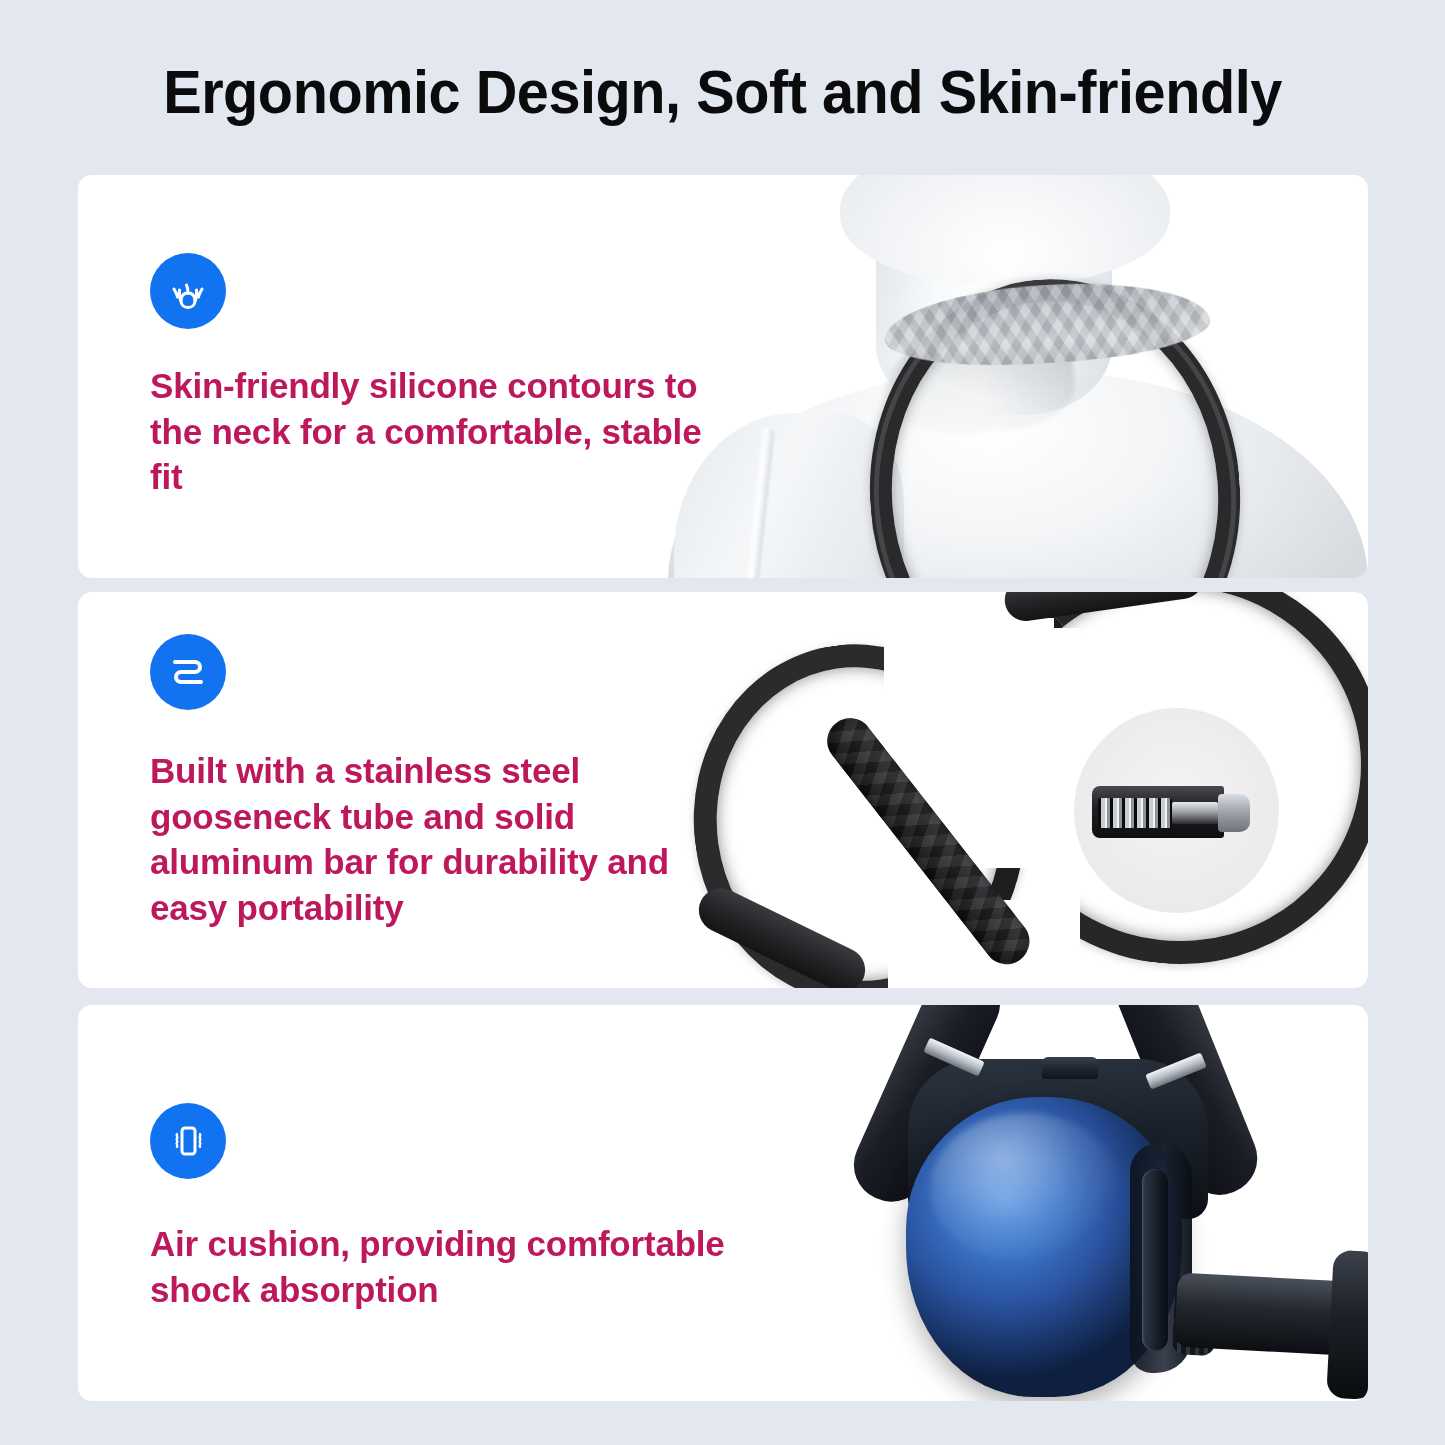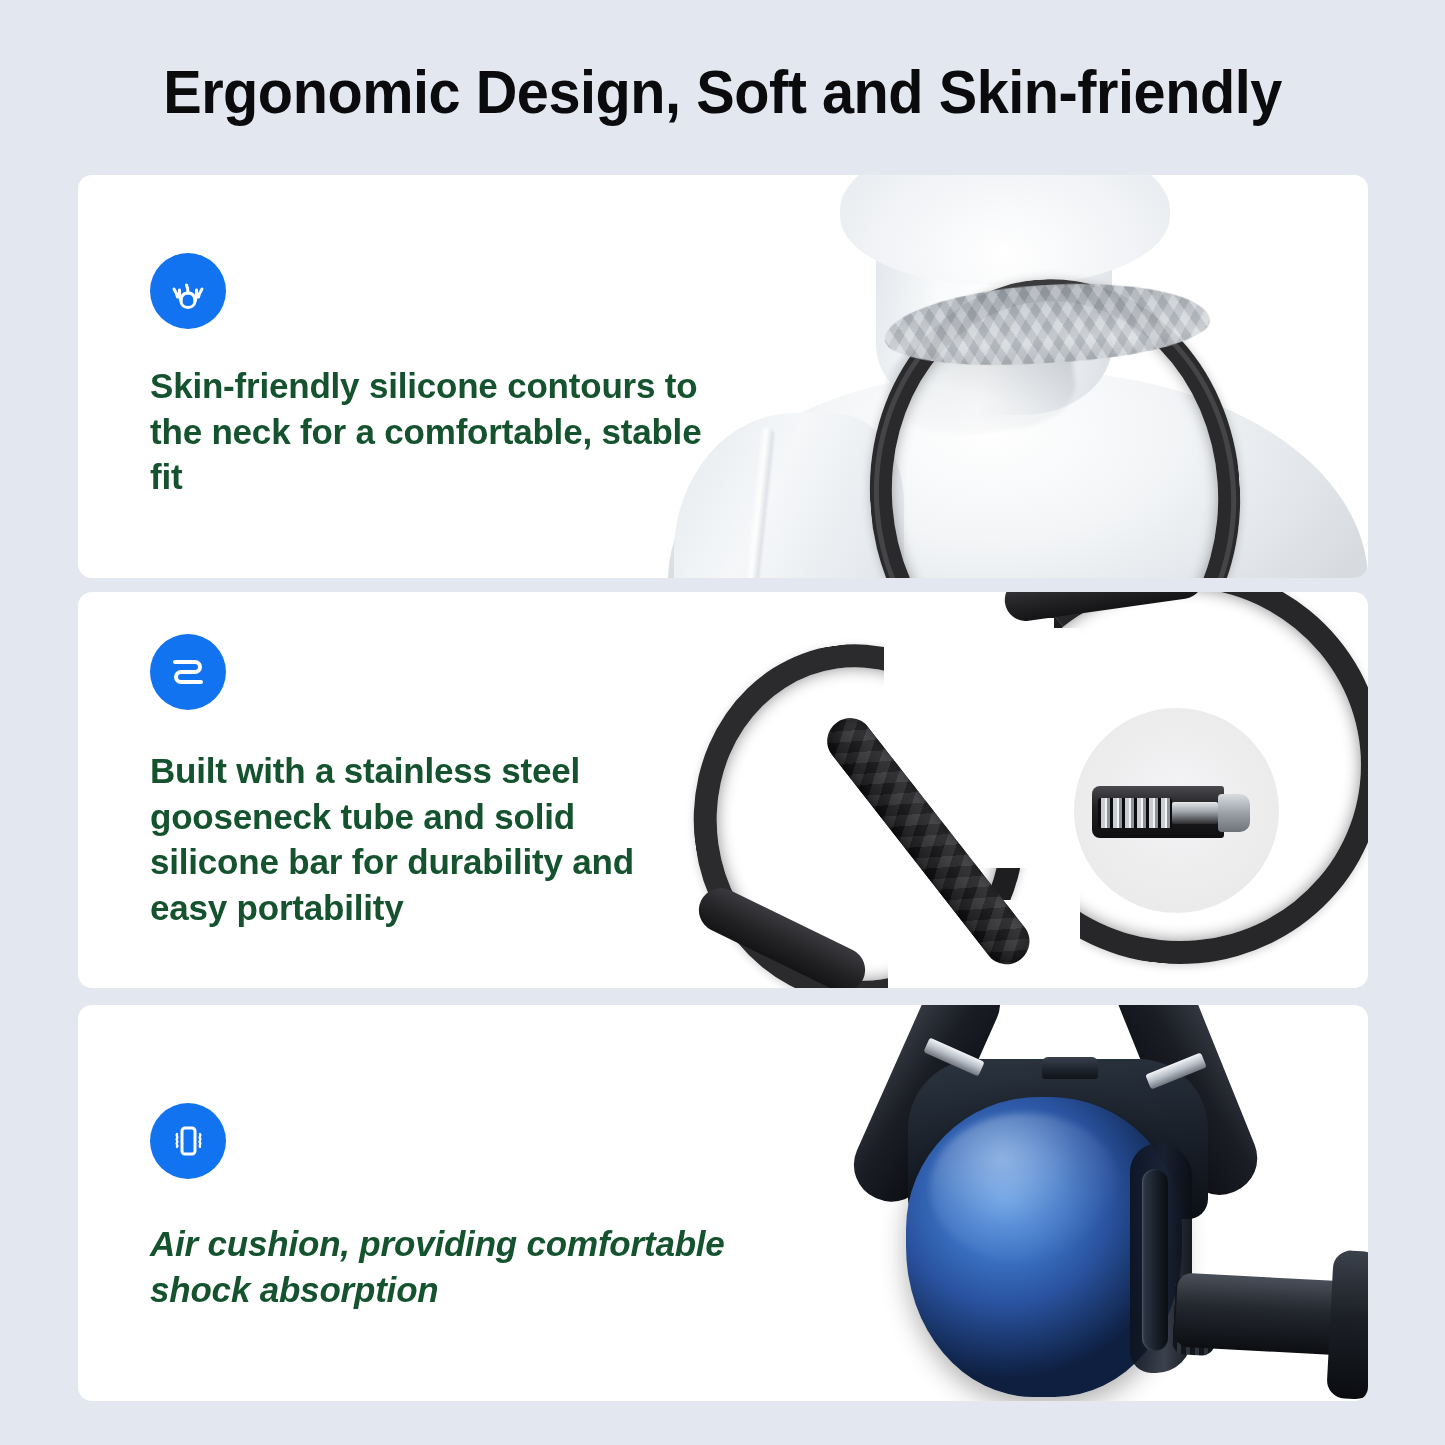--- a/index.html
+++ b/index.html
@@ -55,42 +55,42 @@
   #panel-3 { top: 1005px; height: 396px; }
 
   
   .panel-text {
     position: absolute;
     left: 72px;
     z-index: 5;
   }
   #panel-1 .panel-text { top: 78px;  width: 560px; }
   #panel-2 .panel-text { top: 42px;  width: 520px; }
-  #panel-3 .panel-text { top: 98px;  width: 640px; font-style: italic; }
+  #panel-3 .panel-text { top: 98px;  width: 640px; }
 
   .feature-icon {
     width: 76px;
     height: 76px;
     border-radius: 50%;
     background: #1273f1;
     display: flex;
     align-items: center;
     justify-content: center;
     margin-bottom: 34px;
   }
   #panel-2 .feature-icon { margin-bottom: 38px; }
   #panel-3 .feature-icon { margin-bottom: 42px; }
 
   .feature-icon svg { display: block; }
 
   .feature-desc {
     font-size: 35px;
     line-height: 1.30;
     font-weight: 600;
-    color: #14532d;
+    color: #be185d;
     letter-spacing: -0.2px;
   }
 
   
   .art { position: absolute; inset: 0; overflow: hidden; z-index: 1; }
 
   .mannequin-wrap {
     position: absolute;
     left: 560px;
     top: 0;
@@ -524,21 +524,21 @@
         </div>
       </div>
     </div>
 
     <div class="panel-text">
       <div class="feature-icon">
         <svg width="48" height="48" viewBox="0 0 48 48" fill="none" aria-hidden="true">
           <path d="M11 14h20a5 5 0 0 1 0 10H17a5 5 0 0 0 0 10h20" stroke="#ffffff" stroke-width="4" stroke-linecap="round" stroke-linejoin="round" fill="none"></path>
         </svg>
       </div>
-      <p class="feature-desc">Built with a stainless steel gooseneck tube and solid silicone bar for durability and easy portability</p>
+      <p class="feature-desc">Built with a stainless steel gooseneck tube and solid aluminum bar for durability and easy portability</p>
     </div>
   </section>
 
   <section class="panel" id="panel-3">
 
     <div class="art">
       <div class="cushion-wrap">
         <div class="arm-left"></div>
         <div class="arm-right"></div>
         <div class="yoke"></div>

